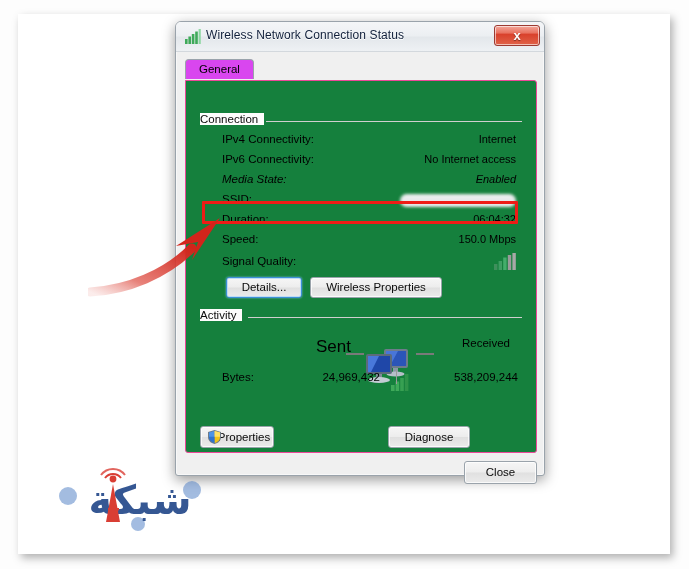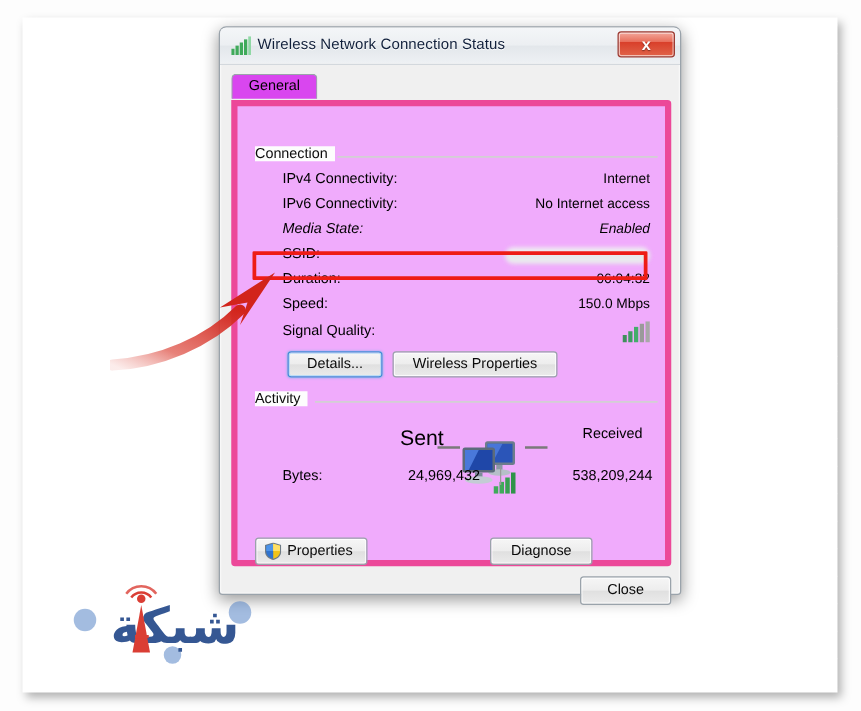--- a/index.html
+++ b/index.html
@@ -83,22 +83,22 @@
     font-size: 11.5px;
     background: #d946ef;
     border: 1px solid #9aa3ab;
     border-bottom: none;
     border-radius: 4px 4px 0 0;
     cursor: pointer;
   }
   #panel {
     position: absolute; left: 9px; top: 58px;
     width: 352px; height: 373px;
-    background: #f0abfc;
-    border: 5px solid #ec4899;
+    background: #15803d;
+    border: 1px solid #ec4899;
     border-radius: 0 3px 3px 3px;
   }
 
   
   .group { position: absolute; }
   .group .glabel {
     position: absolute; left: 0; top: 0;
     padding-right: 6px; background: #fdfdfd;
     font-size: 11.5px; color: #0b0b0b;
   }
@@ -307,21 +307,21 @@
         </div>
 
         <div class="row" style="top:62px;">
           <span class="rlabel">Bytes:</span>
           <span style="position:absolute; left:88px; top:0; width:92px; text-align:right; font-size:11.5px;">24,969,432</span>
           <span style="position:absolute; left:196px; top:-1px; width:1px; height:14px; background:#9a9a9a;"></span>
           <span style="position:absolute; right:4px; top:0; font-size:11.5px;">538,209,244</span>
         </div>
       </div>
 
-      <div class="btn hasicon" style="left:14px; top:345px; width:90px; height:22px; line-height:20px;">
+      <div class="btn hasicon" style="left:14px; top:345px; width:74px; height:22px; line-height:20px;">
         <svg class="shield" viewBox="0 0 13 14">
           <path d="M6.5 0 L13 2 V7 C13 10.6 10.2 13.2 6.5 14 C2.8 13.2 0 10.6 0 7 V2 Z" fill="#6f7b86"></path>
           <path d="M6.5 1 L12 2.6 V7 C12 10.1 9.7 12.3 6.5 13 V1 Z" fill="#f2c317"></path>
           <path d="M6.5 1 L1 2.6 V7 C1 10.1 3.3 12.3 6.5 13 V1 Z" fill="#2f73cf"></path>
           <path d="M1 2.6 L6.5 1 V6.8 L1 6.8 Z" fill="#4d93e8"></path>
           <path d="M12 2.6 L6.5 1 V6.8 L12 6.8 Z" fill="#ffe066"></path>
         </svg>
         <span class="blabel">Properties</span>
       </div>
 

